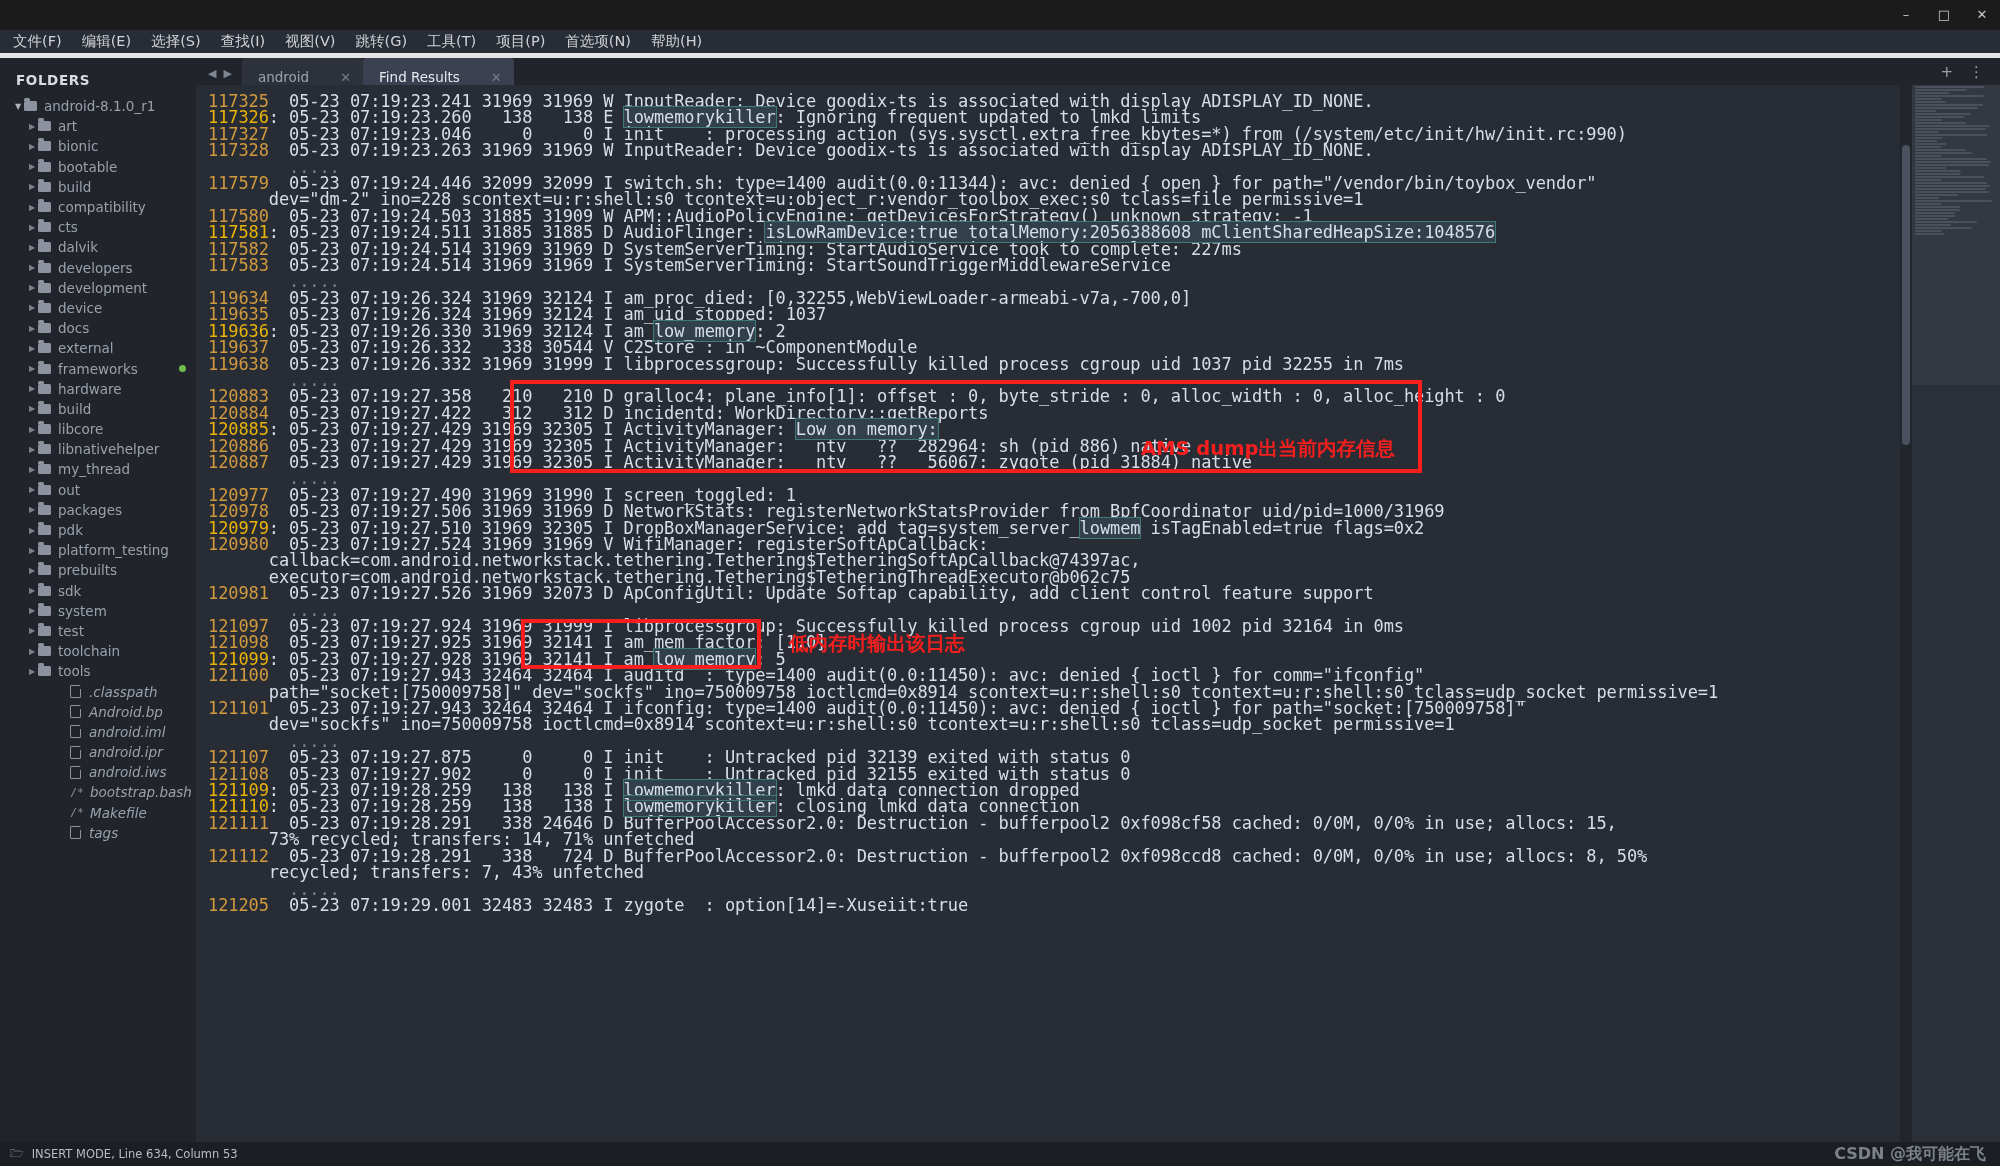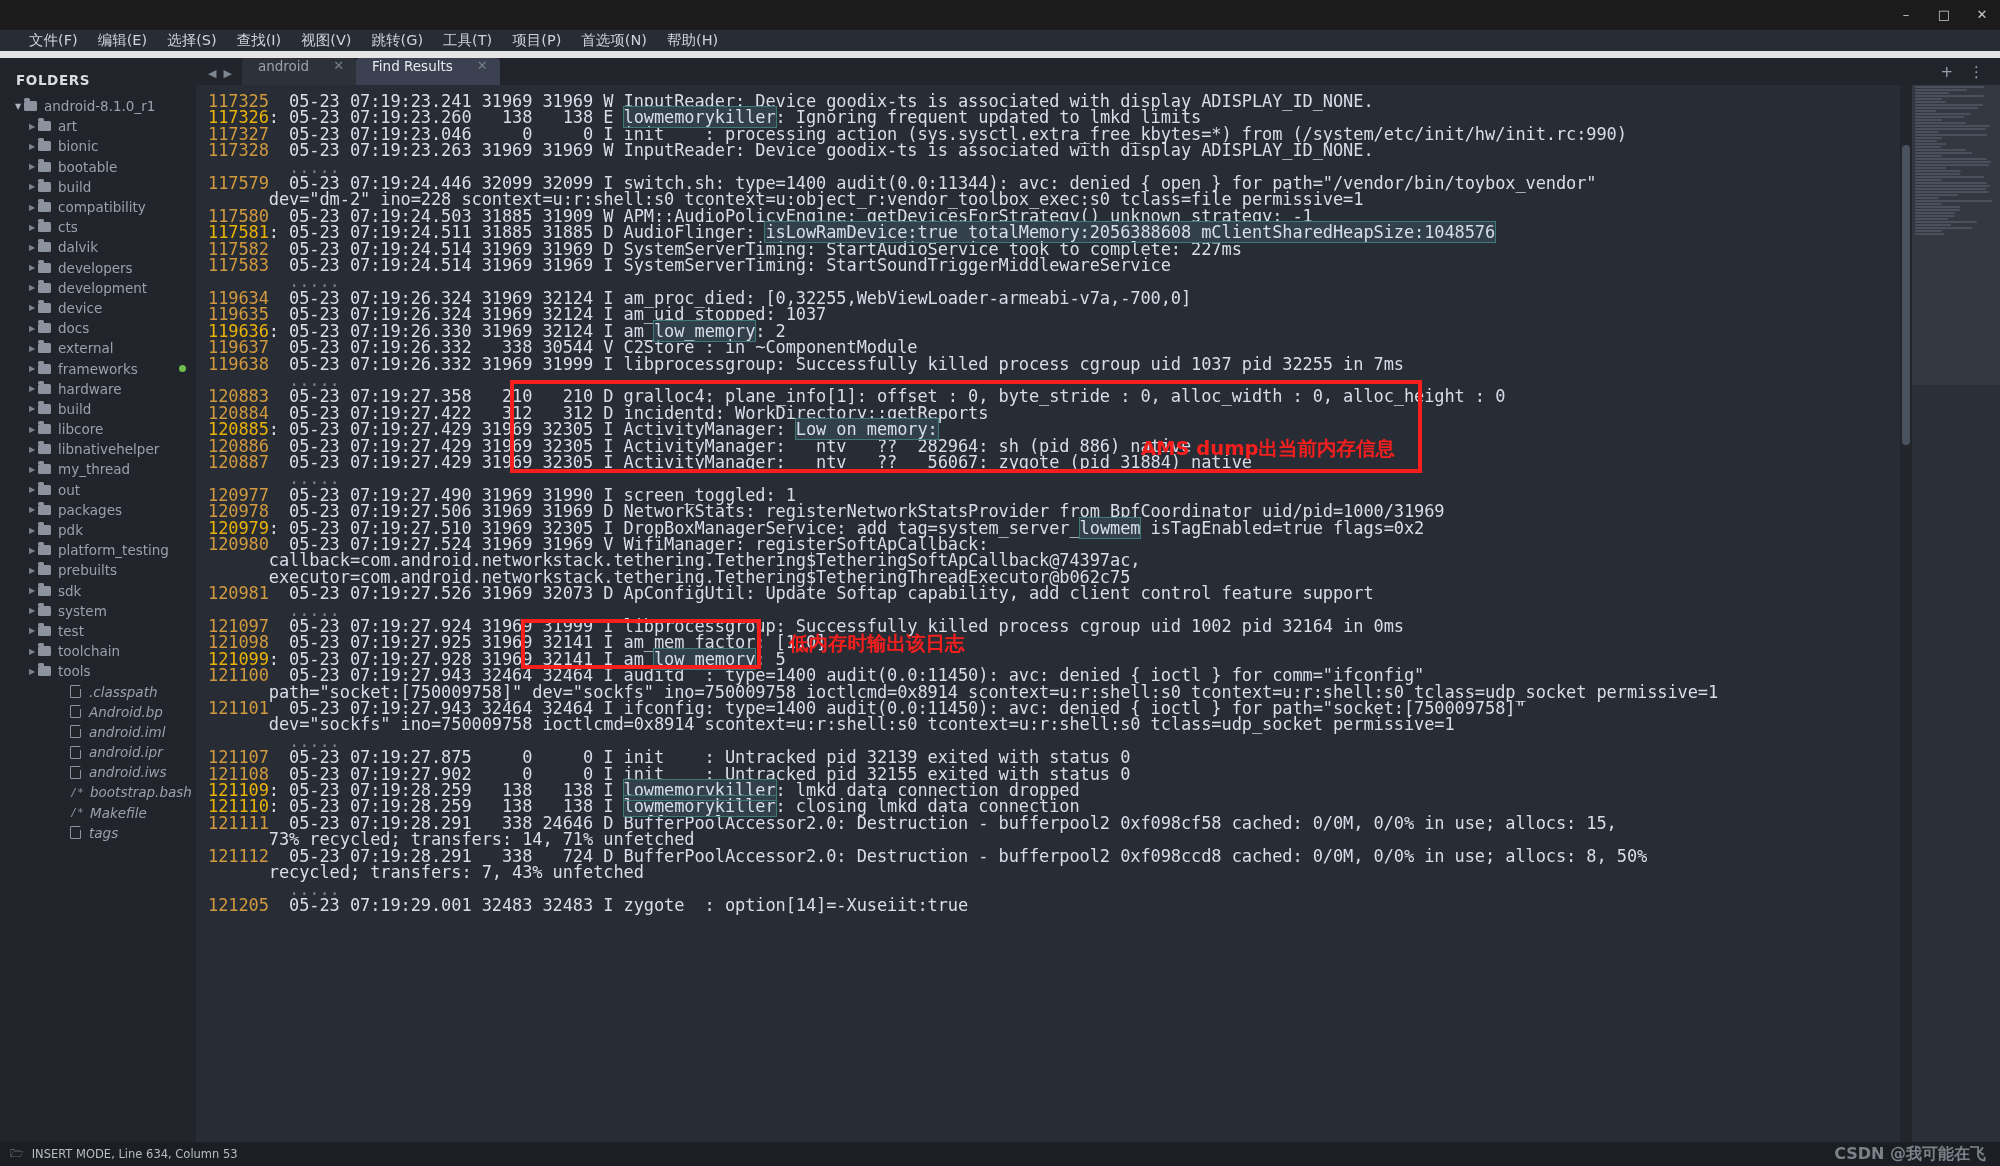--- a/index.html
+++ b/index.html
@@ -19,22 +19,22 @@
   .titlebar-title {
     color: #d6d6d6; font-size: 15px; font-weight: bold;
     font-family: "DejaVu Sans", sans-serif;
   }
   .win-btns { position: absolute; right: 10px; top: 0; height: 30px; display: flex; align-items: center; gap: 22px; }
   .win-btn { width: 16px; height: 16px; color: #c8c8c8; font-size: 13px; line-height: 16px; text-align: center; cursor: pointer; }
 
   
   .menubar {
     height: 28px; background: #282c34;
-    display: flex; align-items: center; padding-left: 20px; gap: 2px;
-    border-bottom: 7px solid #e5e5e5;
+    display: flex; align-items: center; padding-left: 4px; gap: 2px;
+    border-bottom: 5px solid #e5e5e5;
   }
   .menu-item {
     color: #cfd3d9; font-size: 14.5px; padding: 3px 9px; cursor: pointer; white-space: nowrap;
   }
 
   
   .body-wrap { display: flex; height: calc(1166px - 30px - 28px - 24px); }
 
   
   .sidebar {
@@ -79,21 +79,21 @@
   .green-dot {
     position: absolute; right: 10px; width: 7px; height: 7px;
     background: #6fbd4a; border-radius: 50%;
   }
 
   
   .editor-outer { flex: 1 1 auto; display: flex; flex-direction: column; background: #282c34; min-width:0; }
   .tabbar { height: 27px; background: #21252b; display: flex; align-items: flex-end; }
   .tab-nav { display:flex; align-items:center; gap:7px; padding: 0 10px 5px 12px; color:#7f8793; font-size:11px; }
   .tab {
-    display: flex; align-items: flex-start; gap: 24px; height: 27px;
+    display: flex; align-items: flex-end; gap: 31px; height: 27px;
     padding: 0 12px 0 16px; font-size: 13.5px; cursor: pointer;
     border-top-left-radius: 4px; border-top-right-radius: 4px;
   }
   .tab.inactive { background: #2d323a; color: #9ba2ad; }
   .tab.active { background: #3b4150; color: #e6e9ee; }
   .tab .x { color: #777f8a; font-size: 13px; }
   .tabbar-spacer { flex: 1 1 auto; background: #21252b; height: 27px; }
   .tab-right { display:flex; align-items:center; gap:16px; padding: 0 16px; color:#9aa1ab; font-size:15px; height:27px;}
 
   .code-area {

